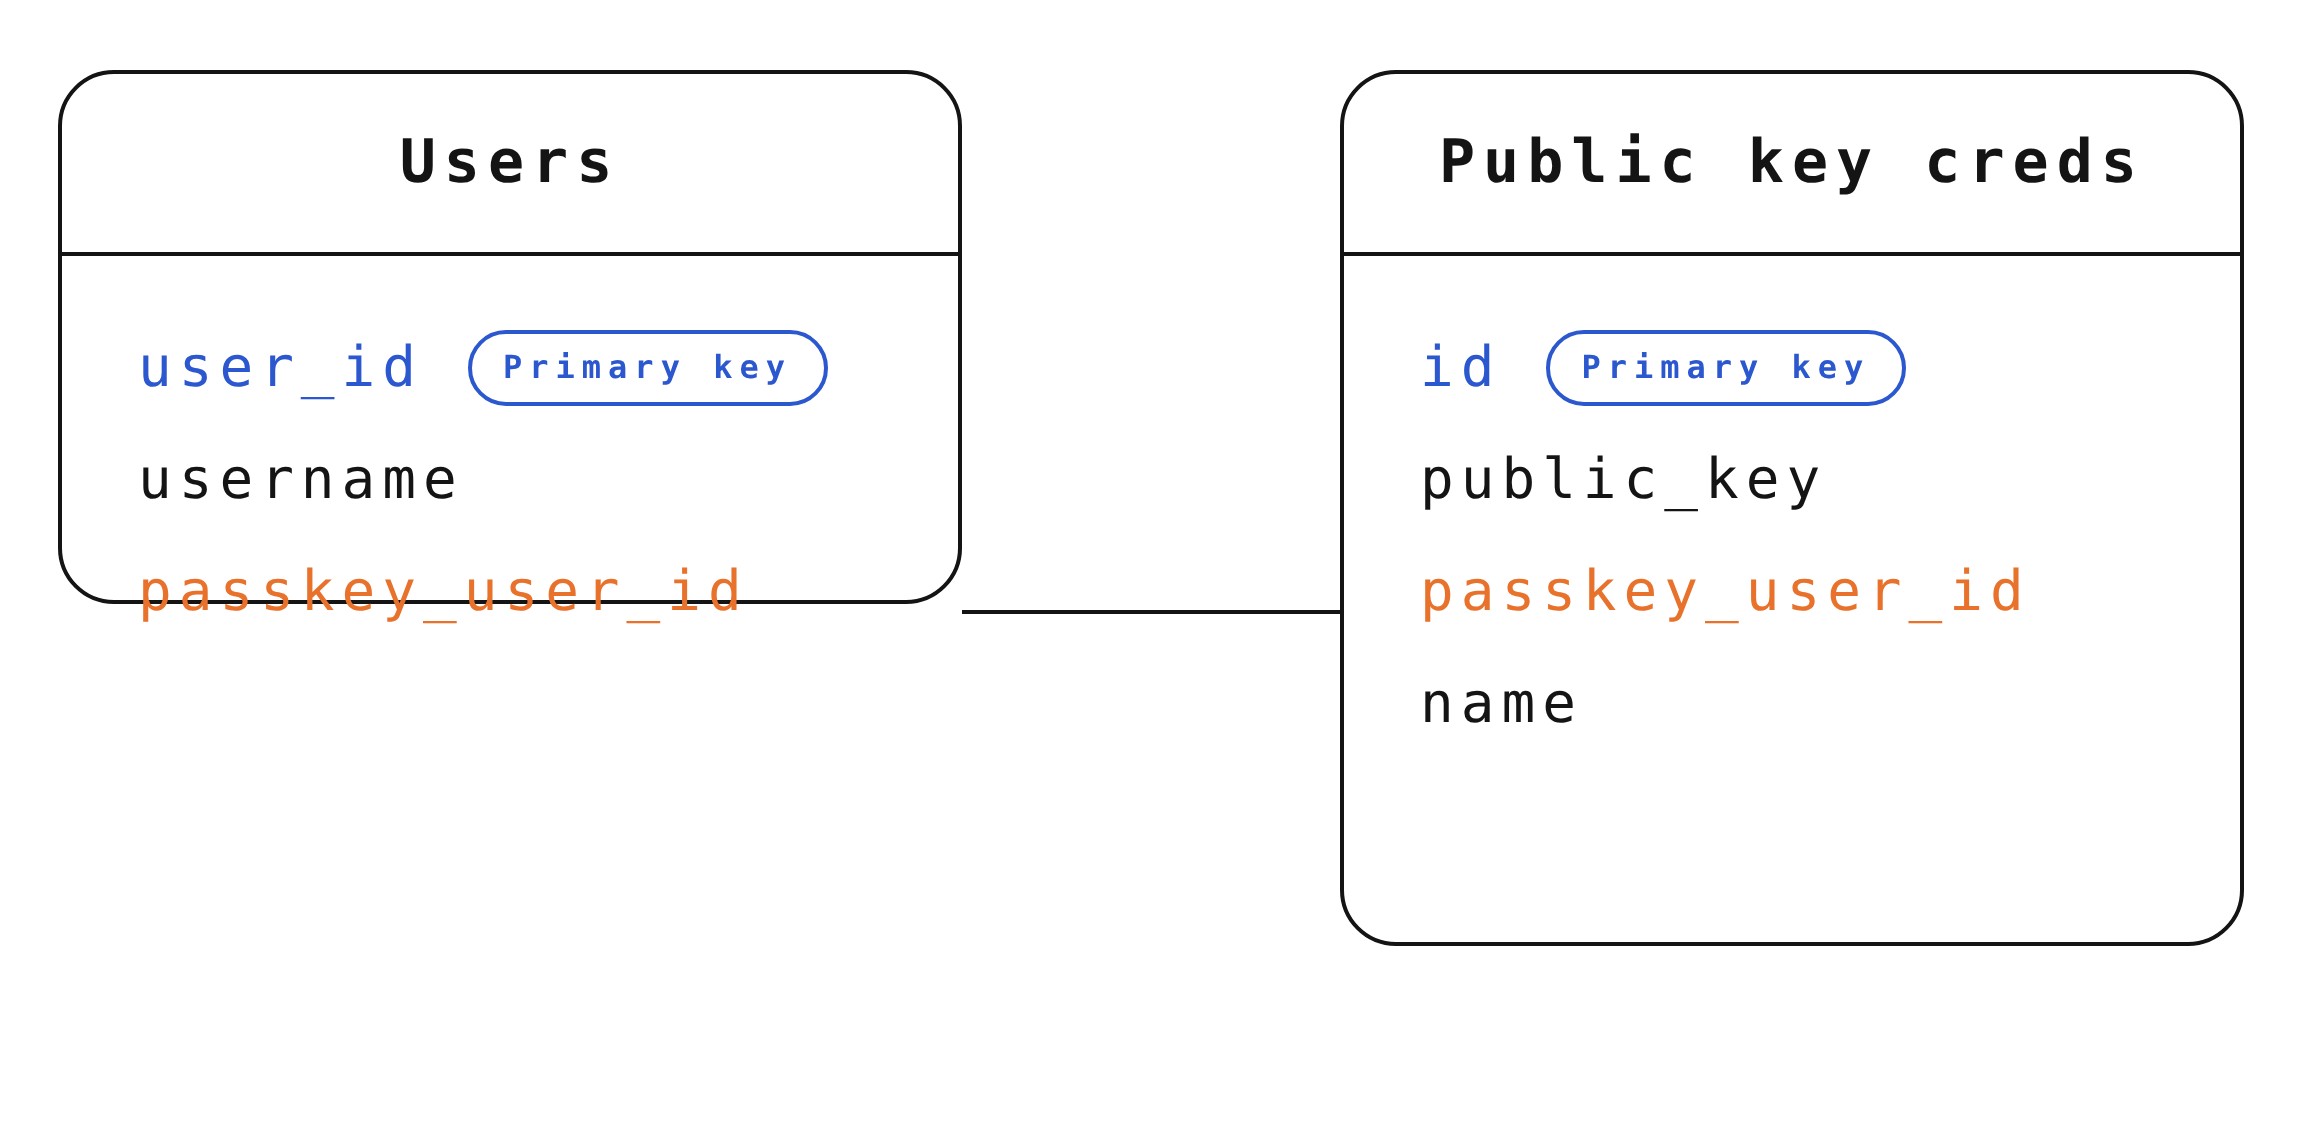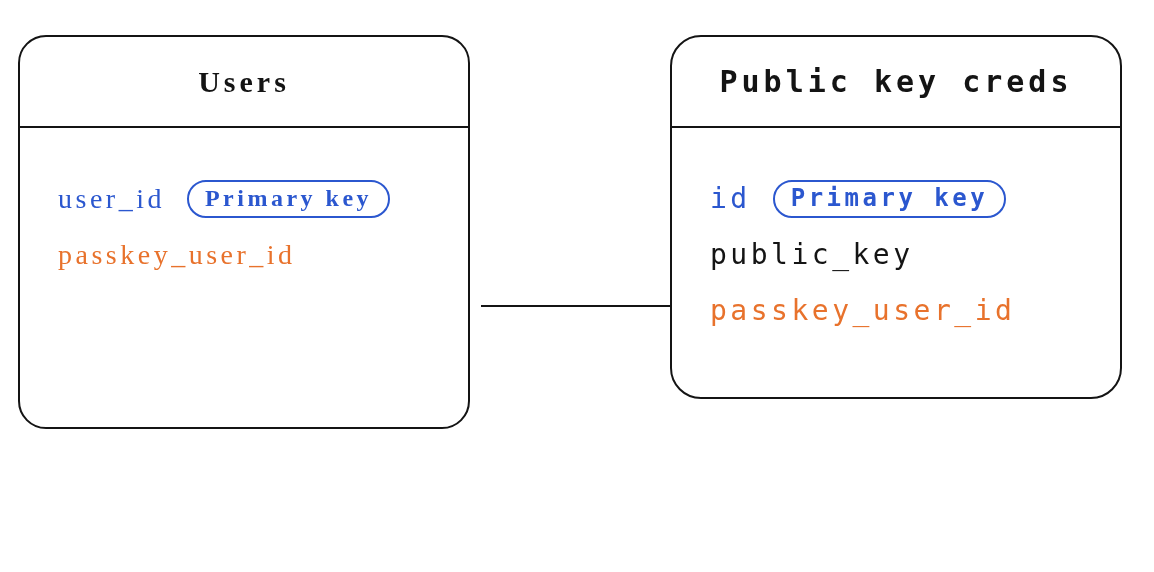--- a/index.html
+++ b/index.html
@@ -19,38 +19,38 @@
 
   
   .table-node {
     position: absolute;
     box-sizing: border-box;
     width: 452px;
     background: #ffffff;
     border: 2px solid var(--ink, #141414);
     border-radius: 28px;
   }
-  .table-node.pos-users  { left: 18px;  top: 35px; height: 394px; font-family: Liberation Serif, serif; }
-  .table-node.pos-creds  { left: 670px; top: 35px; height: 364px; border-radius: 31px; }
+  .table-node.pos-users  { left: 29px;  top: 35px; height: 267px; }
+  .table-node.pos-creds  { left: 670px; top: 35px; height: 438px; }
 
   .table-title {
     box-sizing: border-box;
     height: 91px;
     border-bottom: 2px solid var(--ink, #141414);
     display: flex;
     align-items: center;
     justify-content: center;
     font-size: 30px;
     font-weight: bold;
     letter-spacing: 4px;
     white-space: nowrap;
   }
 
   .table-body {
-    padding: 43px 0 0 38px;
+    padding: 28px 0 0 38px;
   }
   .field-row {
     height: 56px;
     line-height: 56px;
     font-size: 28px;
     letter-spacing: 3px;
     white-space: nowrap;
     display: flex;
     align-items: center;
   }
@@ -59,21 +59,21 @@
   .field-name.role-foreign { color: var(--fk-color, #e8722c); }
   .field-name.role-normal  { color: var(--ink, #141414); }
 
   .pk-badge {
     display: inline-block;
     margin-left: 22px;
     padding: 4px 16px 5px 16px;
     border: 2px solid var(--pk-color, #2b57cf);
     border-radius: 999px;
     color: var(--pk-color, #2b57cf);
-    font-size: 24px;
+    font-size: 16px;
     font-weight: bold;
     letter-spacing: 3.5px;
     line-height: 25px;
     white-space: nowrap;
   }
 
   
   .connector {
     position: absolute;
     left: 481px;
@@ -91,34 +91,40 @@
   <div class="connector"></div>
 
   <section class="table-node pos-users">
     <header class="table-title">Users</header>
     <div class="table-body">
         <div class="field-row">
           <span class="field-name role-primary">user_id</span>
           <span class="pk-badge">Primary key</span>
         </div>
         <div class="field-row">
+          <span class="field-name role-normal">username</span>
+        </div>
+        <div class="field-row">
           <span class="field-name role-foreign">passkey_user_id</span>
         </div>
       </div>
   </section>
 
   <section class="table-node pos-creds">
     <header class="table-title">Public key creds</header>
     <div class="table-body">
         <div class="field-row">
           <span class="field-name role-primary">id</span>
           <span class="pk-badge">Primary key</span>
         </div>
         <div class="field-row">
           <span class="field-name role-normal">public_key</span>
         </div>
         <div class="field-row">
           <span class="field-name role-foreign">passkey_user_id</span>
         </div>
+        <div class="field-row">
+          <span class="field-name role-normal">name</span>
+        </div>
       </div>
   </section>
 
 </div>
 
 </body></html>

